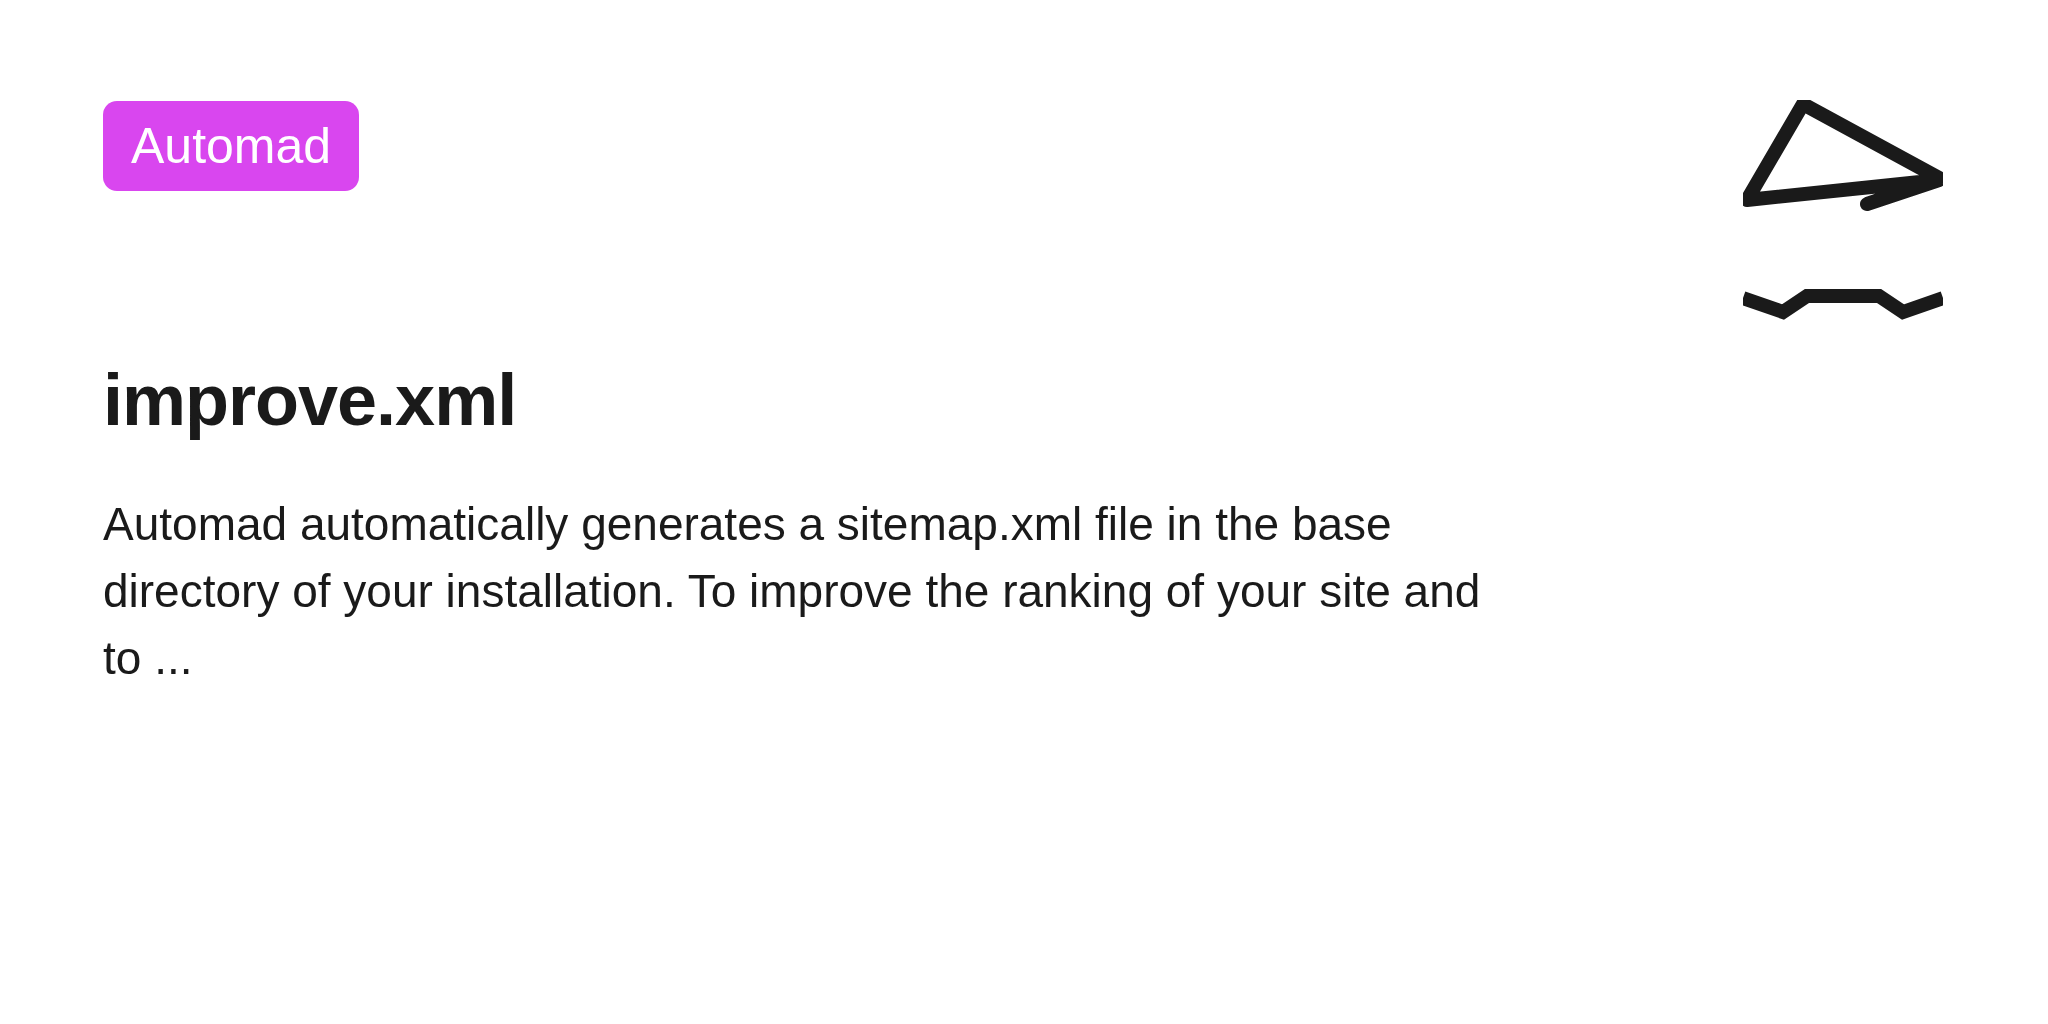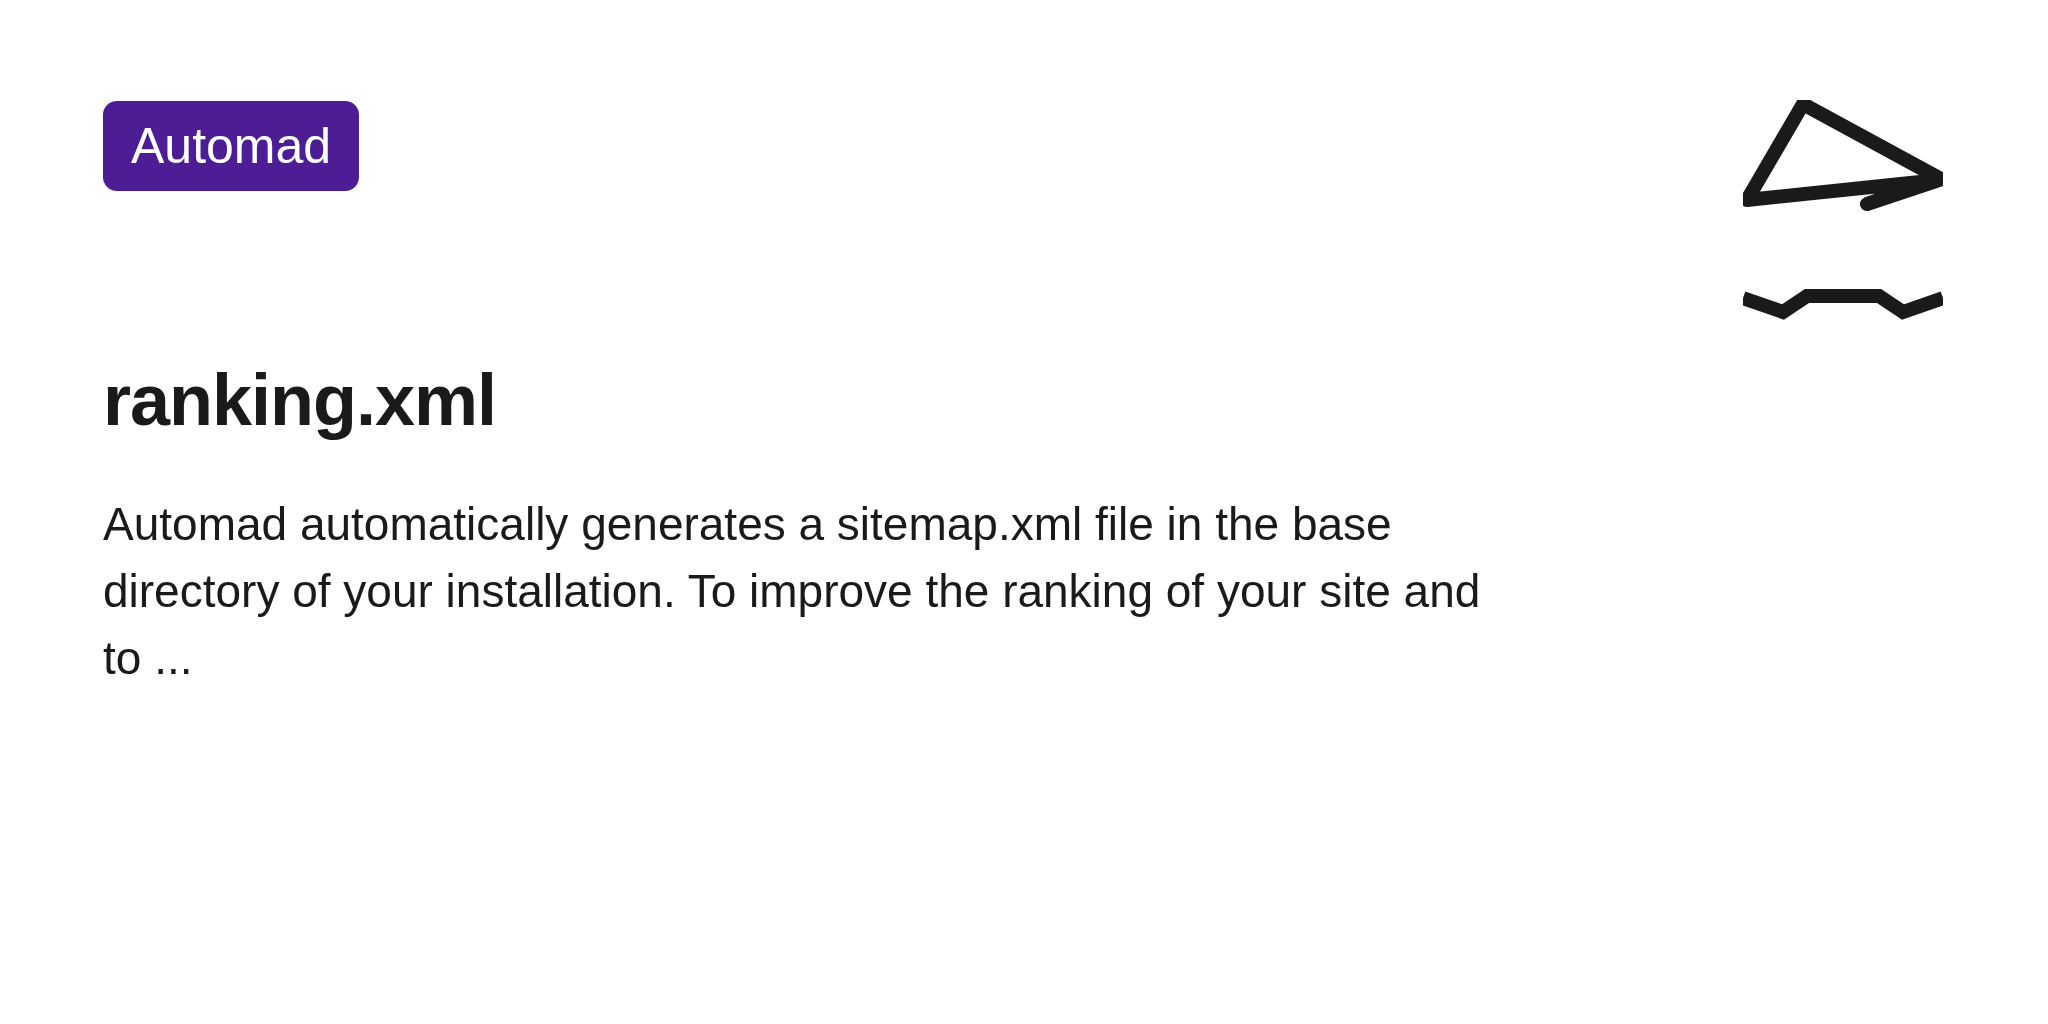--- a/index.html
+++ b/index.html
@@ -11,21 +11,21 @@
       font-family: -apple-system, BlinkMacSystemFont, "Segoe UI", Helvetica, Arial, sans-serif;
       background: #ffffff;
       width: 2048px;
       height: 1024px;
       position: relative;
     }
     .badge {
       position: absolute;
       top: 101px;
       left: 103px;
-      background: #4c1d95;
+      background: #d946ef;
       color: #ffffff;
       font-size: 50px;
       font-weight: 500;
       padding: 16px 28px;
       border-radius: 14px;
       display: inline-block;
     }
     .logo {
       position: absolute;
       top: 100px;
@@ -61,15 +61,15 @@
   <span>Automad</span>
 </div>
 
 <div class="logo">
   <svg viewBox="0 0 200 240" fill="none" stroke="#1a1a1a" stroke-width="14" stroke-linejoin="miter">
     <path d="M 4 100 L 60 4 L 196 78 L 124 104 L 196 80 L 4 100 Z" stroke-linejoin="round"></path>
     <path d="M 0 198 L 40 212 L 64 196 L 136 196 L 160 212 L 200 198" stroke-linecap="butt" fill="none"></path>
   </svg>
 </div>
 
-<h1 class="heading">ranking.xml</h1>
+<h1 class="heading">improve.xml</h1>
 
 <p class="description">Automad automatically generates a sitemap.xml file in the base directory of your installation. To improve the ranking of your site and to ...</p>
 
 </body></html>

